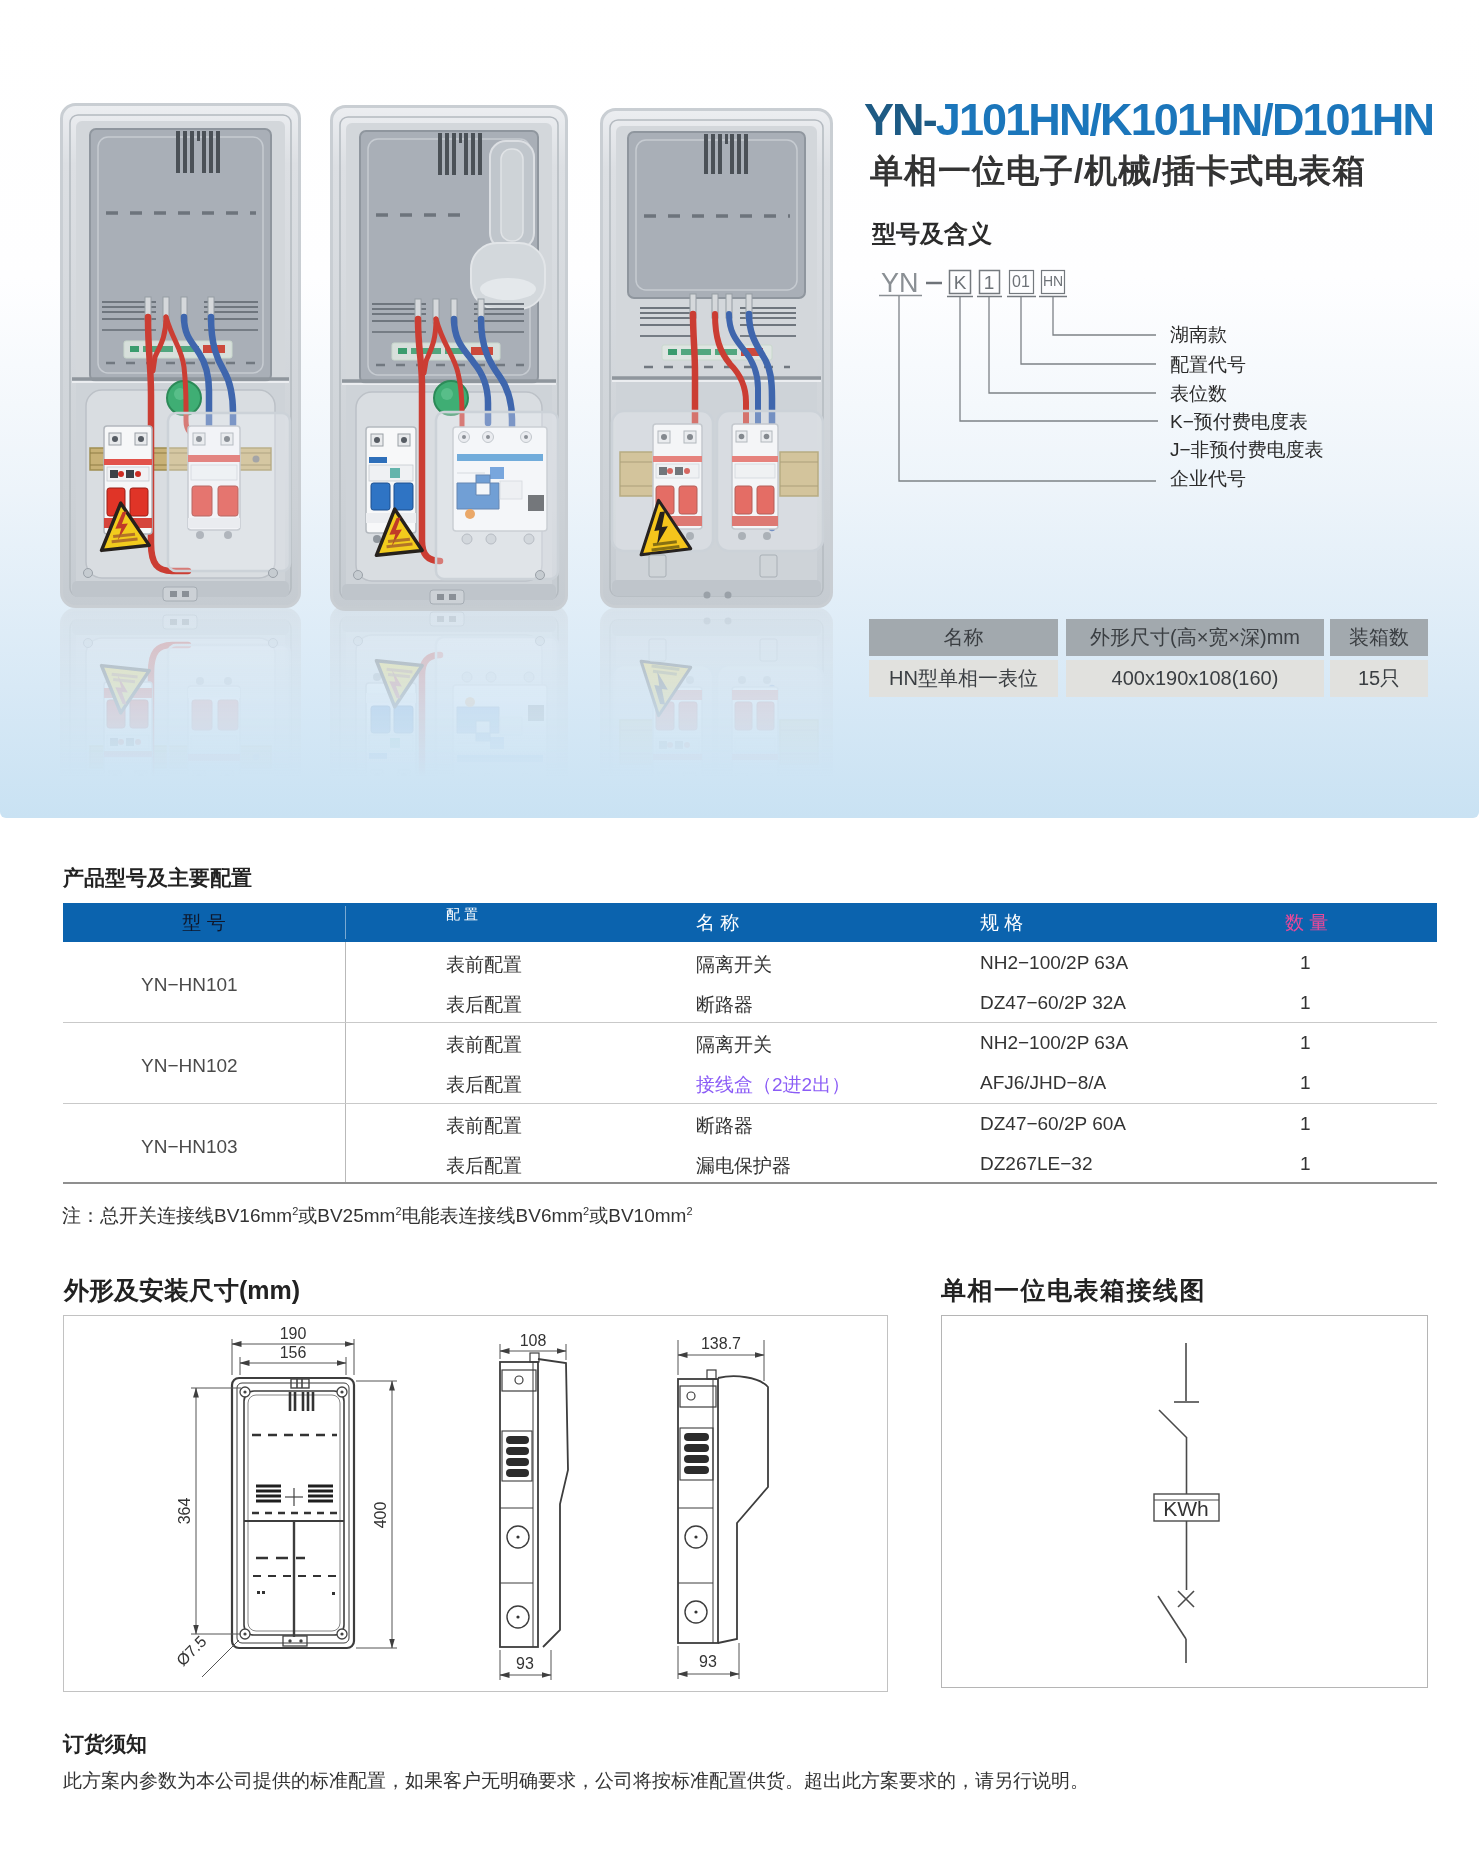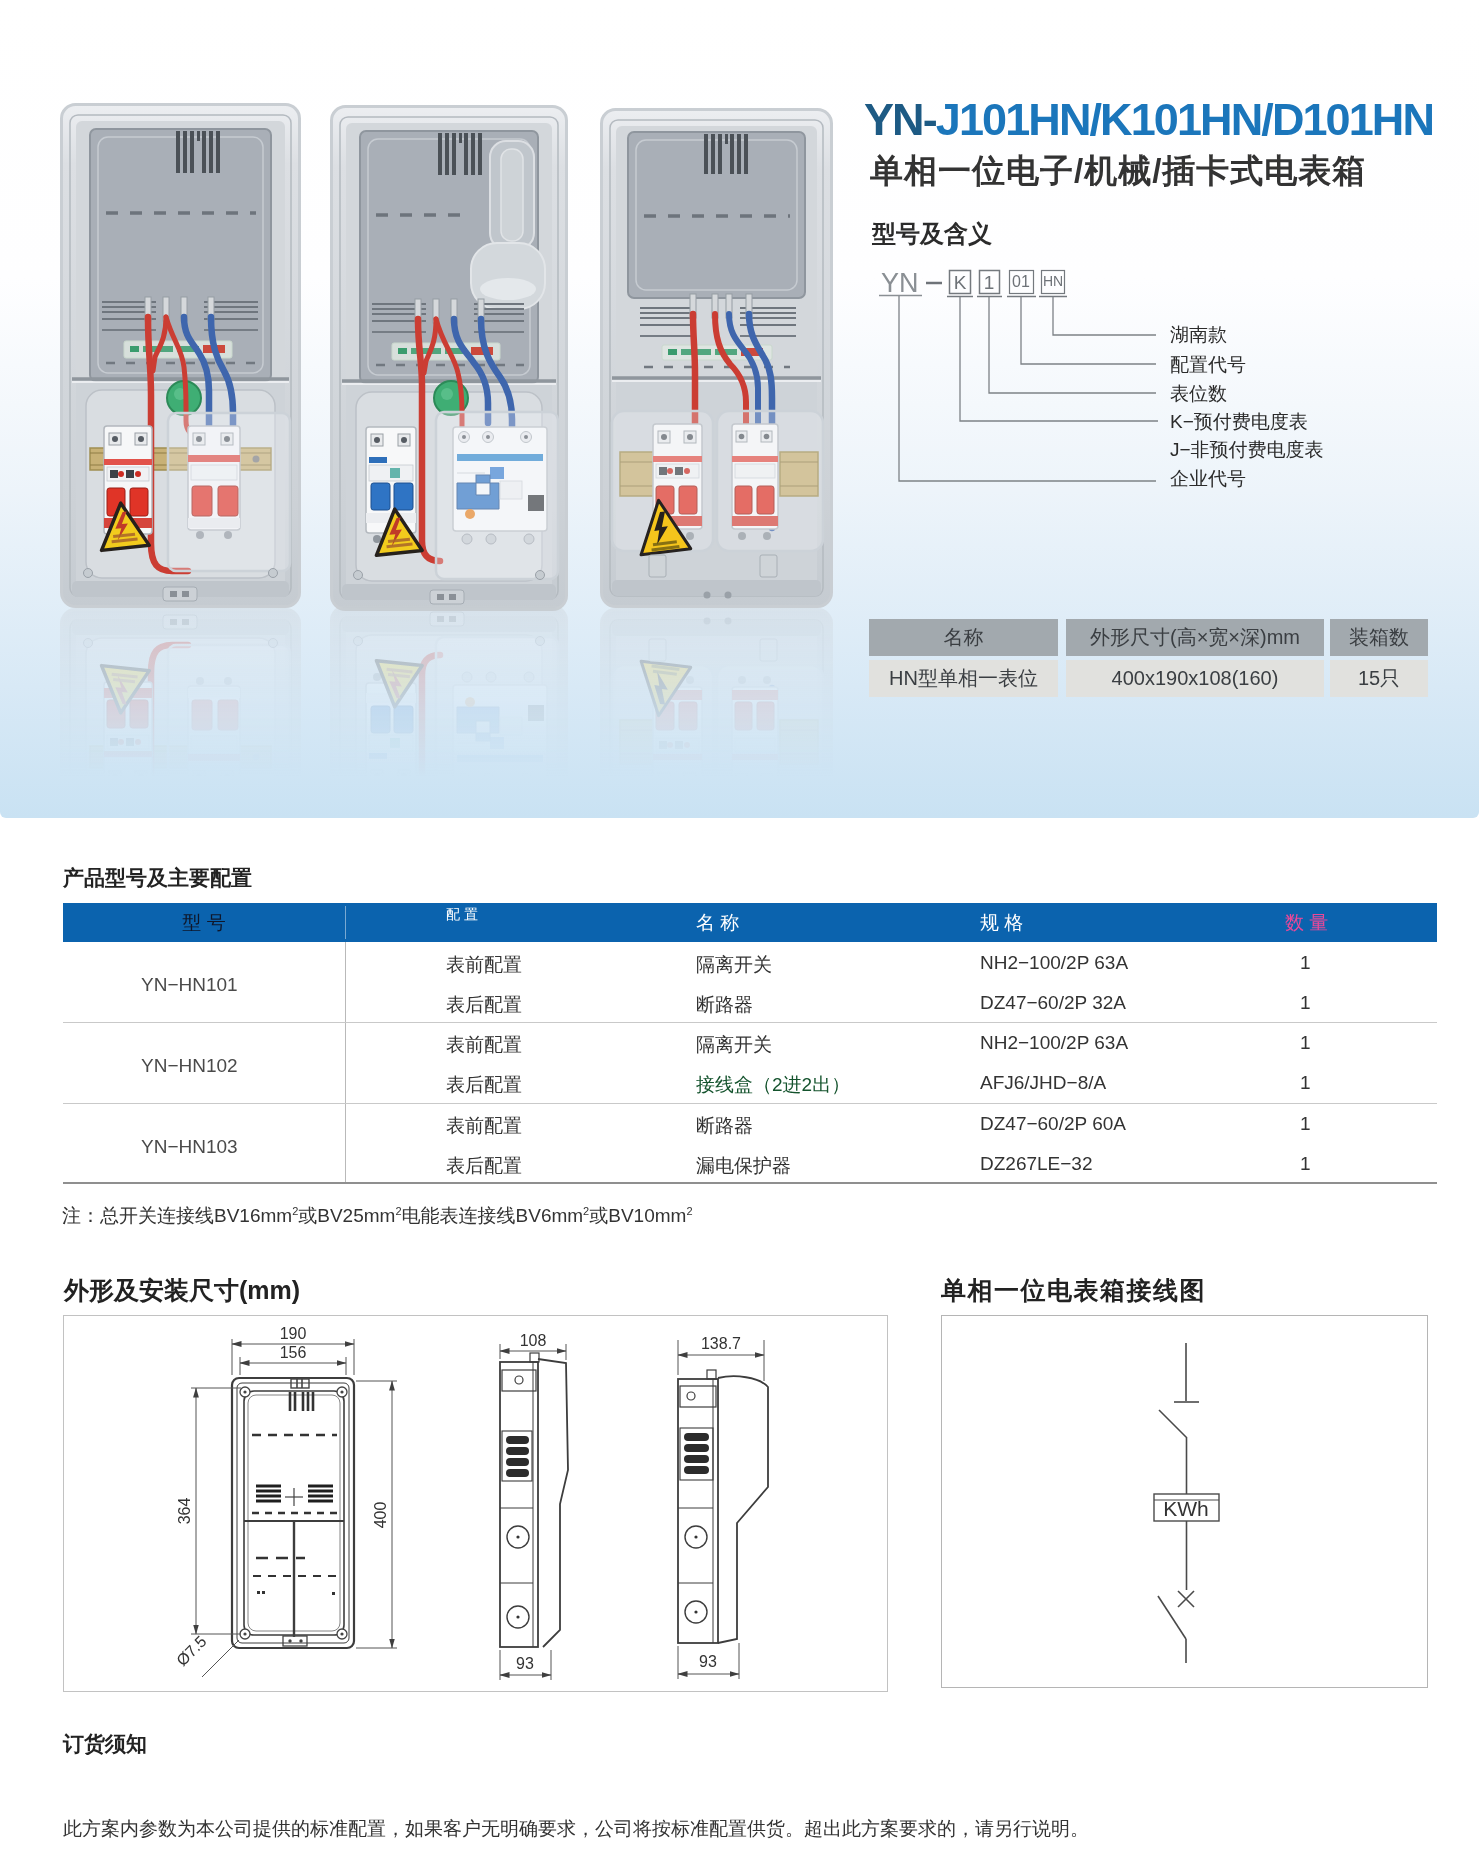--- a/index.html
+++ b/index.html
@@ -533,21 +533,21 @@
   <div class="abs" style="left:696px;top:992px;font-size:19px;color:#333;">断路器</div>
   <div class="abs" style="left:980px;top:992px;font-size:19px;color:#333;">DZ47−60/2P 32A</div>
   <div class="abs" style="left:1300px;top:992px;font-size:19px;color:#333;">1</div>
 
   <div class="abs" style="left:446px;top:1032px;font-size:19px;color:#333;">表前配置</div>
   <div class="abs" style="left:696px;top:1032px;font-size:19px;color:#333;">隔离开关</div>
   <div class="abs" style="left:980px;top:1032px;font-size:19px;color:#333;">NH2−100/2P 63A</div>
   <div class="abs" style="left:1300px;top:1032px;font-size:19px;color:#333;">1</div>
 
   <div class="abs" style="left:446px;top:1072px;font-size:19px;color:#333;">表后配置</div>
-  <div class="abs" style="left:696px;top:1072px;font-size:19px;color:#14532d;">接线盒（2进2出）</div>
+  <div class="abs" style="left:696px;top:1072px;font-size:19px;color:#8b5cf6;">接线盒（2进2出）</div>
   <div class="abs" style="left:980px;top:1072px;font-size:19px;color:#333;">AFJ6/JHD−8/A</div>
   <div class="abs" style="left:1300px;top:1072px;font-size:19px;color:#333;">1</div>
 
   <div class="abs" style="left:446px;top:1113px;font-size:19px;color:#333;">表前配置</div>
   <div class="abs" style="left:696px;top:1113px;font-size:19px;color:#333;">断路器</div>
   <div class="abs" style="left:980px;top:1113px;font-size:19px;color:#333;">DZ47−60/2P 60A</div>
   <div class="abs" style="left:1300px;top:1113px;font-size:19px;color:#333;">1</div>
 
   <div class="abs" style="left:446px;top:1153px;font-size:19px;color:#333;">表后配置</div>
   <div class="abs" style="left:696px;top:1153px;font-size:19px;color:#333;">漏电保护器</div>
@@ -781,15 +781,15 @@
     <line x1="217" y1="281" x2="245" y2="324"></line>
 
     <line x1="245" y1="324" x2="245" y2="348"></line>
   </g>
 
   <text x="245" y="201" font-size="21" fill="#333" text-anchor="middle" font-family="Liberation Sans, sans-serif">KWh</text>
 </svg>
 
 <div class="abs" style="left:63px;top:1730px;font-size:21px;font-weight:bold;color:#222;">订货须知</div>
 
-<div class="abs" style="left:63px;top:1768px;font-size:19px;color:#333;margin-top:48px;">此方案内参数为本公司提供的标准配置，如果客户无明确要求，公司将按标准配置供货。超出此方案要求的，请另行说明。</div>
+<div class="abs" style="left:63px;top:1768px;font-size:19px;color:#333;">此方案内参数为本公司提供的标准配置，如果客户无明确要求，公司将按标准配置供货。超出此方案要求的，请另行说明。</div>
 
 </div>
 
 </body></html>

